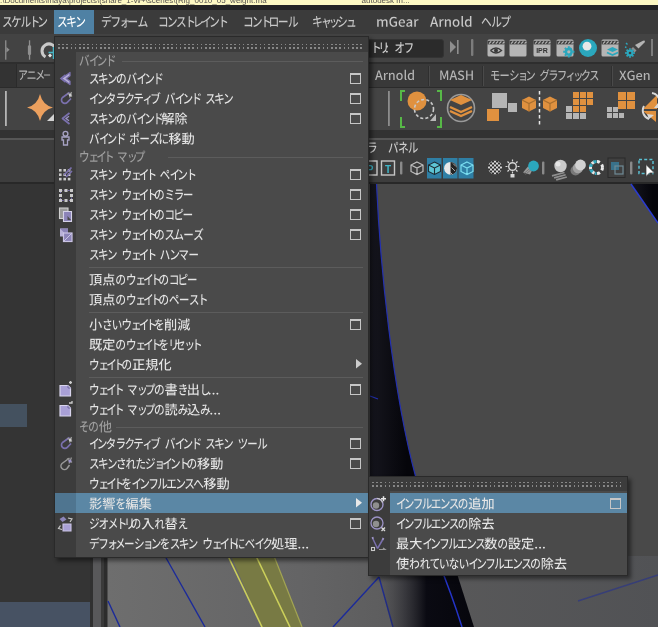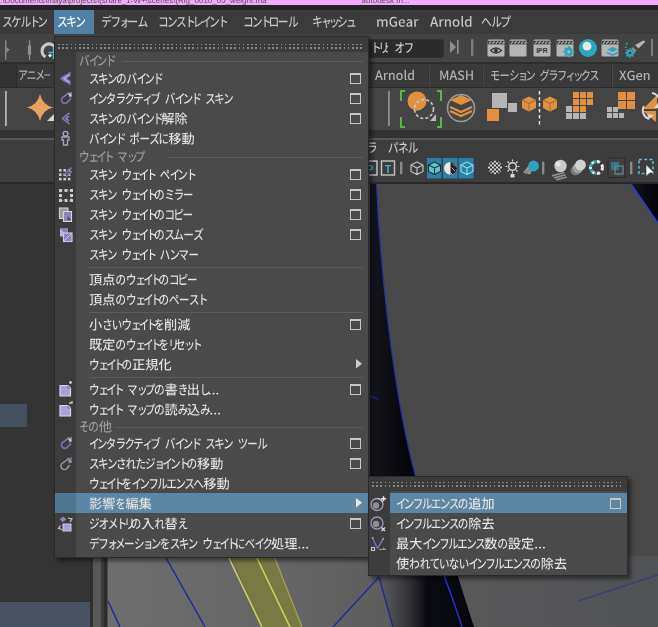--- a/index.html
+++ b/index.html
@@ -122,21 +122,21 @@
       <path id="g113" d="M26 -63V-57H74V-63ZM26 -75V-69H74V-75ZM18 -81H83V-51H18ZM6 -46H94V-39H6ZM51 -33H85V-26H51ZM20 -33H43V-26H20ZM20 -20H43V-14H20ZM62 -27Q66 -17 75 -9Q84 -2 96 1Q96 2 95 3Q94 4 93 6Q92 7 91 8Q78 4 69 -4Q59 -13 54 -25ZM82 -33H84L86 -34L91 -31Q88 -21 82 -13Q76 -6 68 -0Q61 5 52 8Q51 6 50 4Q48 2 47 1Q53 -1 58 -4Q64 -7 69 -11Q73 -15 77 -21Q80 -26 82 -32ZM5 -5Q10 -6 16 -6Q22 -7 29 -7Q36 -8 43 -9L43 -1Q33 -0 23 1Q13 2 6 3ZM39 -44H47V8H39ZM14 -44H22V-3H14Z"></path>
       <path id="g114" d="M6 -56H94V-47H6ZM56 -52Q59 -41 64 -30Q70 -20 78 -12Q86 -5 96 -0Q95 0 94 2Q92 4 91 5Q90 7 89 8Q78 3 70 -6Q62 -14 56 -26Q50 -37 47 -50ZM45 -84H55Q55 -77 55 -69Q54 -61 53 -52Q52 -44 49 -35Q46 -27 42 -19Q37 -11 29 -4Q22 3 11 8Q10 6 8 4Q6 2 4 0Q14 -4 22 -10Q29 -17 33 -24Q38 -31 40 -39Q43 -47 44 -55Q45 -63 45 -71Q45 -78 45 -84Z"></path>
       <path id="g115" d="M4 -31H53V-24H4ZM4 -66H53V-59H4ZM22 -40 30 -38Q28 -33 25 -27Q22 -22 20 -17Q17 -12 15 -8L7 -10Q9 -14 12 -19Q14 -24 17 -30Q20 -35 22 -40ZM37 -27 45 -26Q44 -18 41 -13Q38 -7 34 -3Q29 1 23 4Q16 6 8 8Q7 6 6 4Q5 2 4 1Q14 -1 21 -4Q28 -7 31 -13Q35 -18 37 -27ZM43 -83 51 -79Q49 -76 46 -73Q44 -69 42 -67L36 -70Q38 -72 40 -76Q42 -80 43 -83ZM24 -84H33V-38H24ZM8 -79 14 -82Q16 -79 18 -76Q20 -72 21 -70L14 -66Q13 -69 11 -73Q10 -76 8 -79ZM25 -63 31 -60Q28 -55 24 -51Q21 -47 16 -44Q12 -40 8 -38Q7 -39 6 -41Q4 -43 3 -44Q7 -46 11 -49Q15 -52 19 -56Q23 -59 25 -63ZM32 -60Q33 -59 36 -58Q38 -56 41 -54Q44 -52 47 -51Q49 -49 50 -48L46 -42Q44 -43 42 -45Q40 -47 37 -49Q34 -51 32 -53Q29 -55 28 -56ZM60 -66H96V-58H60ZM62 -84 71 -83Q70 -73 67 -64Q65 -55 61 -47Q58 -39 53 -33Q53 -34 51 -35Q50 -36 49 -37Q47 -38 46 -39Q50 -44 53 -52Q57 -59 59 -67Q61 -76 62 -84ZM81 -61 91 -60Q88 -43 84 -30Q79 -17 71 -7Q63 2 50 9Q50 8 49 6Q48 4 47 3Q46 1 45 0Q57 -5 64 -13Q71 -22 76 -34Q80 -46 81 -61ZM65 -59Q67 -46 71 -34Q75 -22 82 -13Q88 -4 97 0Q96 1 95 3Q94 4 93 6Q92 7 91 8Q81 2 74 -7Q68 -17 64 -30Q60 -42 57 -58ZM14 -11 19 -17Q24 -15 30 -12Q36 -9 41 -6Q46 -3 50 -0L44 6Q40 3 36 0Q31 -3 25 -6Q20 -9 14 -11Z"></path>
       <path id="g116" d="M49 -81H58V-69Q58 -65 57 -60Q56 -55 53 -50Q50 -46 45 -42Q44 -43 43 -44Q42 -45 41 -46Q39 -47 38 -48Q43 -51 46 -55Q48 -58 49 -62Q49 -66 49 -69ZM73 -81H82V-57Q82 -56 82 -55Q82 -55 83 -55Q84 -55 84 -55Q85 -55 86 -55Q87 -55 87 -55Q88 -55 89 -55Q89 -56 89 -58Q90 -61 90 -65Q91 -64 93 -63Q95 -62 97 -62Q97 -56 96 -53Q95 -49 93 -48Q91 -47 88 -47Q88 -47 86 -47Q85 -47 84 -47Q82 -47 82 -47Q78 -47 76 -48Q74 -49 74 -51Q73 -53 73 -57ZM56 -33Q61 -21 72 -12Q82 -3 97 0Q96 1 95 3Q94 4 93 6Q92 7 91 8Q76 4 65 -6Q54 -16 48 -30ZM82 -41H84L85 -41L91 -39Q89 -29 84 -22Q80 -14 73 -8Q67 -2 60 2Q52 6 44 8Q43 7 42 6Q41 4 40 3Q40 1 39 0Q46 -2 53 -5Q60 -8 66 -14Q72 -18 76 -25Q80 -32 82 -40ZM43 -41H86V-33H43ZM53 -81H78V-73H53ZM8 -54H38V-47H8ZM9 -81H38V-74H9ZM8 -40H38V-33H8ZM4 -68H42V-60H4ZM12 -27H38V3H12V-5H30V-20H12ZM8 -27H16V7H8Z"></path>
       <path id="g117" d="M32 -74H96V-65H32ZM43 -49V-36H85V-49ZM35 -57H93V-28H35ZM42 -27Q47 -19 55 -13Q63 -8 74 -4Q85 -1 98 0Q97 1 96 3Q95 4 94 6Q93 7 92 8Q79 6 68 2Q57 -2 49 -8Q40 -15 35 -24ZM59 -84H68V-39Q68 -33 68 -28Q67 -22 65 -16Q63 -11 59 -6Q56 -2 49 2Q43 6 34 8Q34 8 33 6Q32 5 31 3Q30 2 29 1Q37 -1 43 -4Q49 -7 52 -11Q55 -15 57 -20Q58 -24 59 -29Q59 -34 59 -39ZM27 -85 36 -82Q32 -73 28 -65Q23 -57 18 -50Q12 -42 7 -37Q6 -38 5 -39Q5 -41 4 -43Q3 -45 2 -46Q7 -50 11 -57Q16 -63 20 -70Q24 -77 27 -85ZM17 -58 25 -66 25 -66V9H17Z"></path>
       <path id="g118" d="M42 -8Q47 -9 51 -11Q56 -13 59 -16Q63 -19 65 -24Q67 -28 67 -35Q67 -38 66 -41Q65 -44 63 -46Q61 -49 59 -50Q56 -52 52 -52Q45 -52 38 -47Q31 -42 25 -34V-45Q32 -53 40 -57Q47 -60 53 -60Q59 -60 64 -57Q69 -54 72 -48Q75 -42 75 -34Q75 -27 73 -21Q71 -15 67 -11Q63 -6 58 -3Q52 -0 45 1ZM24 -54Q23 -54 21 -54Q19 -54 16 -53Q14 -53 11 -52Q9 -52 7 -52L6 -62Q7 -61 9 -61Q10 -62 12 -62Q14 -62 16 -62Q19 -62 21 -63Q24 -63 26 -64Q29 -64 30 -65L33 -61Q32 -60 31 -58Q30 -56 29 -54Q28 -53 28 -51L24 -36Q23 -33 21 -30Q19 -26 17 -22Q15 -18 13 -14Q11 -10 9 -7L4 -16Q6 -18 8 -21Q10 -25 12 -28Q14 -32 16 -36Q18 -40 20 -43Q22 -46 23 -48L23 -52ZM23 -72Q23 -74 23 -76Q23 -78 23 -80L32 -80Q31 -78 31 -73Q30 -69 30 -63Q29 -58 29 -51Q28 -45 28 -39Q28 -32 28 -27Q28 -23 28 -19Q28 -15 28 -11Q28 -7 28 -2Q28 -1 28 1Q28 3 29 4H20Q20 3 20 1Q21 -1 21 -2Q21 -7 21 -11Q21 -15 21 -19Q21 -23 21 -29Q21 -31 21 -35Q21 -39 21 -43Q22 -48 22 -52Q22 -57 22 -61Q23 -65 23 -68Q23 -71 23 -72Z"></path>
       <path id="g119" d="M6 -67Q9 -67 11 -68Q13 -68 14 -68Q16 -68 20 -68Q23 -69 28 -69Q32 -70 38 -71Q43 -71 49 -72Q53 -72 57 -73Q61 -73 64 -73Q68 -73 71 -74V-64Q68 -64 66 -64Q63 -64 60 -63Q57 -63 55 -62Q51 -61 48 -58Q44 -54 42 -50Q40 -46 38 -41Q37 -36 37 -32Q37 -26 39 -22Q40 -18 43 -15Q46 -12 49 -11Q52 -9 56 -8Q60 -7 64 -7L61 4Q57 3 52 2Q48 0 43 -2Q39 -5 36 -9Q33 -13 31 -18Q29 -23 29 -30Q29 -38 32 -44Q34 -50 37 -55Q40 -60 43 -63Q41 -62 37 -62Q34 -61 30 -61Q26 -60 21 -60Q17 -59 14 -58Q10 -58 7 -57Z"></path>
       <path id="g120" d="M7 -64Q10 -64 12 -63Q15 -63 17 -63Q22 -63 27 -64Q32 -64 36 -66Q41 -67 46 -68L46 -60Q42 -58 37 -57Q33 -56 28 -55Q22 -55 17 -55Q15 -55 13 -55Q10 -55 8 -55ZM37 -80Q36 -77 35 -74Q35 -70 34 -66Q33 -61 32 -58Q30 -50 27 -42Q24 -34 21 -27Q17 -19 14 -14L7 -18Q9 -22 12 -27Q15 -32 17 -38Q19 -43 21 -48Q23 -54 24 -58Q26 -63 27 -69Q28 -75 28 -81ZM56 -49Q55 -46 55 -43Q55 -40 55 -37Q56 -35 56 -31Q56 -28 56 -24Q56 -19 56 -16Q56 -12 56 -10Q56 -6 55 -2Q53 2 50 4Q47 6 42 6Q37 6 33 4Q30 2 27 -1Q25 -4 25 -10Q25 -14 27 -18Q29 -21 33 -23Q37 -25 42 -25Q49 -25 54 -23Q60 -21 65 -17Q69 -13 73 -10L68 -2Q66 -4 63 -7Q61 -10 57 -12Q54 -15 50 -16Q46 -18 41 -18Q37 -18 35 -16Q32 -14 32 -10Q32 -7 34 -5Q37 -3 41 -3Q44 -3 46 -4Q48 -6 48 -8Q49 -10 49 -13Q49 -16 49 -20Q49 -24 49 -29Q48 -34 48 -40Q48 -45 48 -49ZM71 -45Q68 -48 65 -50Q62 -53 58 -55Q55 -58 52 -59L56 -67Q58 -65 61 -64Q64 -62 66 -60Q69 -58 71 -56Q74 -55 75 -53Z"></path>
     </defs>
   </svg>
-<div style="position:absolute;left:0;top:0;width:658px;height:5px;background:#f0abfc;overflow:hidden;z-index:1">
+<div style="position:absolute;left:0;top:0;width:658px;height:5px;background:#fef9c3;overflow:hidden;z-index:1">
     <div style="font:8px 'Liberation Sans',sans-serif;color:#55524e;margin-top:-4.5px;letter-spacing:0">:\Documents\maya\projects\(share_1-W+\scenes\(Rig_0010_05_weight.ma<span style="margin-left:95px">autodesk m...</span></div>
   </div>
 <div style="position:absolute;left:0px;top:5px;width:658px;height:5px;background:#242424;z-index:0"></div>
 <div style="position:absolute;left:0px;top:10px;width:658px;height:24px;background:#3b3b3b;z-index:0"></div>
 <div style="position:absolute;left:54px;top:10px;width:40px;height:25px;background:#4f81a4;z-index:0"></div>
 <div style="position:absolute;left:0px;top:34px;width:658px;height:28px;background:#434343;z-index:0"></div>
 <div style="position:absolute;left:0px;top:62px;width:658px;height:2px;background:#2e2e2e;z-index:0"></div>
 <div style="position:absolute;left:0px;top:64px;width:658px;height:24px;background:#393939;z-index:0"></div>
 <div style="position:absolute;left:0px;top:87px;width:658px;height:1px;background:#2b2b2b;z-index:0"></div>
 <div style="position:absolute;left:0px;top:88px;width:658px;height:42px;background:#444444;z-index:0"></div>

